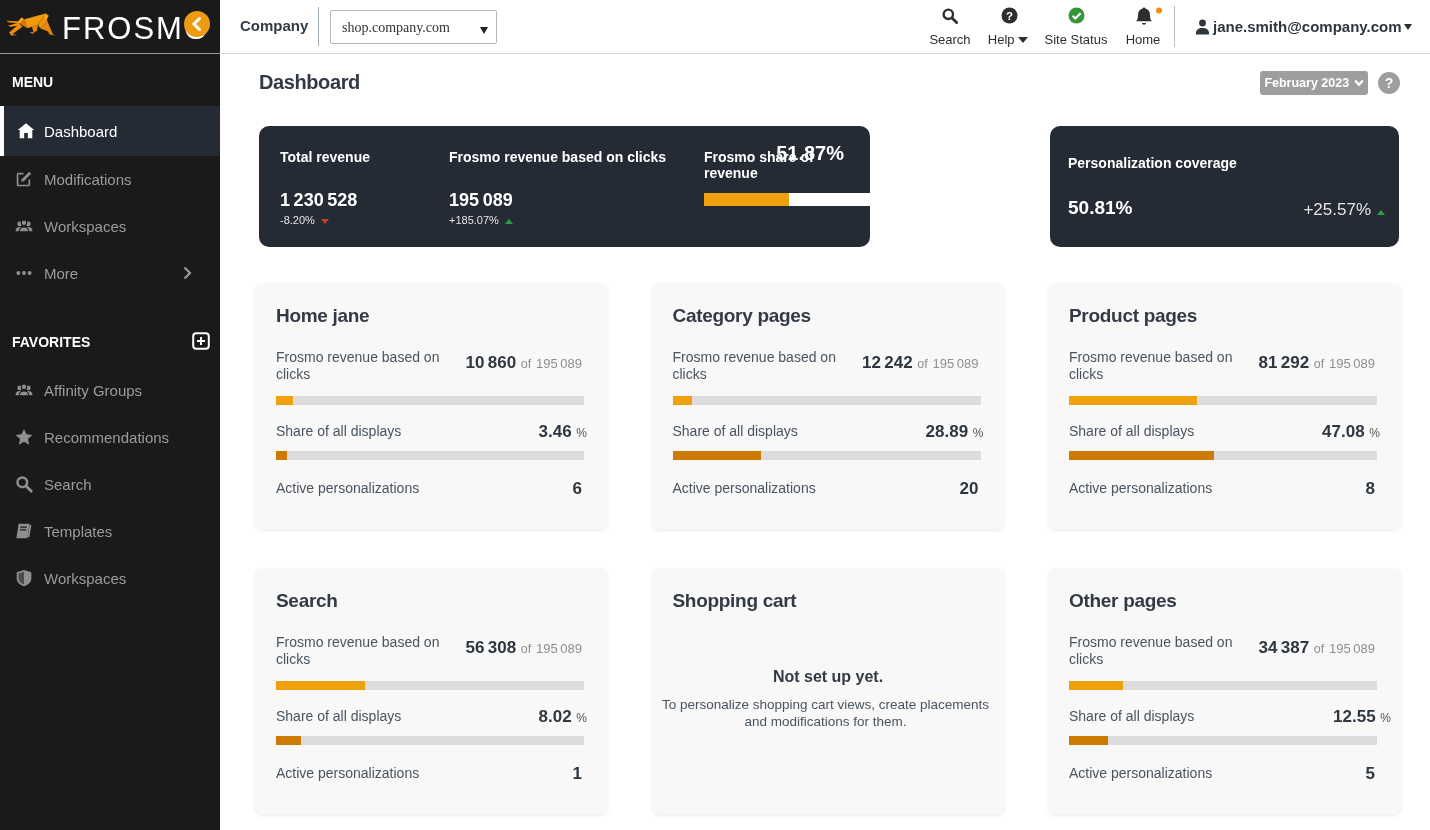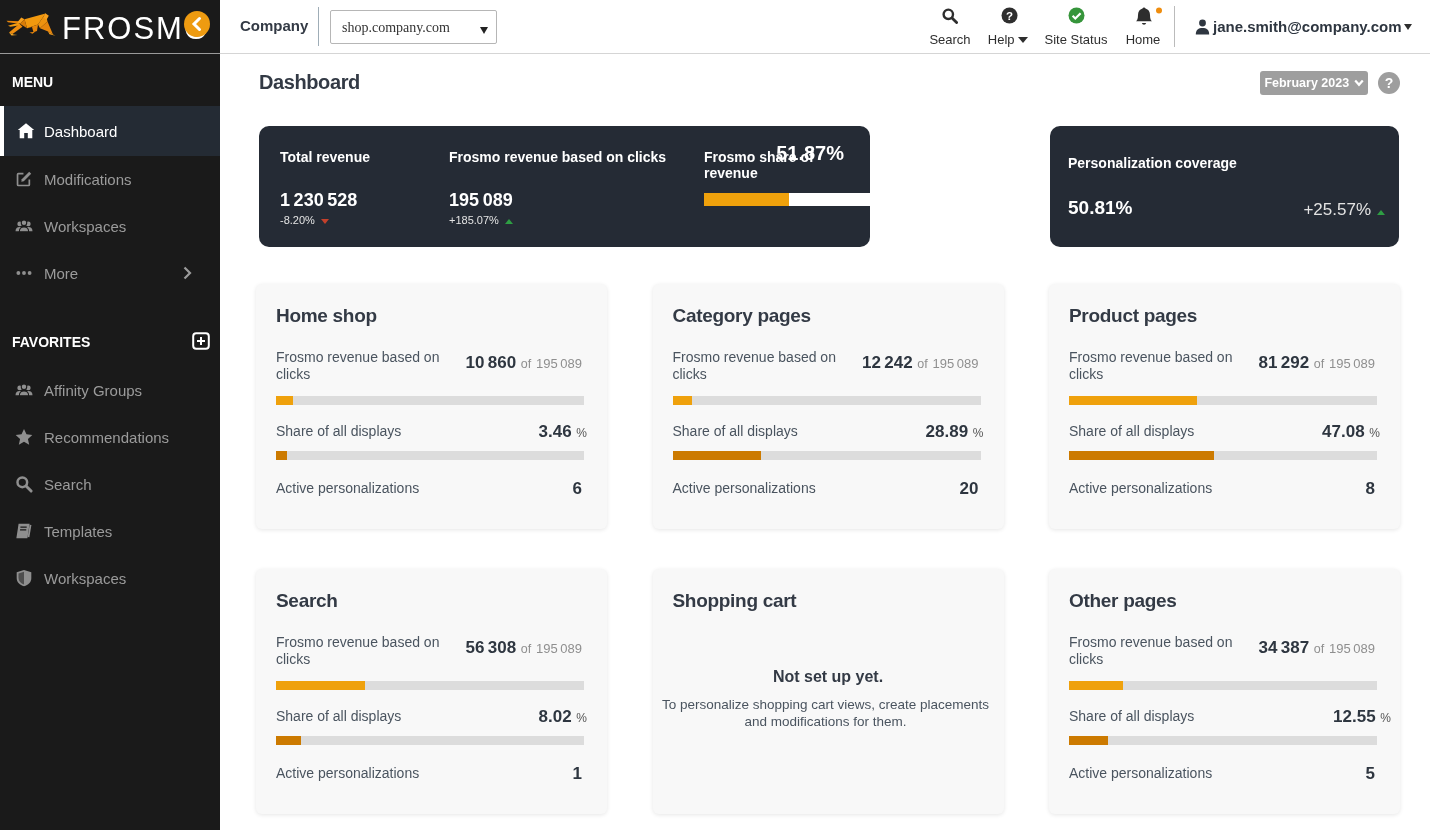--- a/index.html
+++ b/index.html
@@ -276,21 +276,21 @@
     <div class="dcard right">
       <div class="dlabel" style="left:18px; top:29px;">Personalization coverage</div>
       <div class="dbig" style="left:18px; top:71px; font-size:19px;">50.81%</div>
       <div class="dsub" style="right:14px; top:74px; font-size:17px;">+25.57%<span class="tri-up"></span></div>
     </div>
   </div>
 
   <div class="grid">
 
     <div class="card c0 r0">
-      <div class="ctitle">Home shop</div>
+      <div class="ctitle">Home jane</div>
       <div class="clabel" style="top:65px;">Frosmo revenue based on clicks</div>
       <div class="cval" style="top:69px;">10 860 <span class="of">of</span> <span class="tot">195 089</span></div>
       <div class="cbar b1" style="top:112px;">
           <i style="width:5.57%"></i>
         </div>
       <div class="clabel" style="top:139px;">Share of all displays</div>
       <div class="cval" style="top:138px; right:20px;text-align:right;">3.46 <span class="pc">%</span></div>
       <div class="cbar b2" style="top:167px;">
           <i style="width:3.46%"></i>
         </div>

